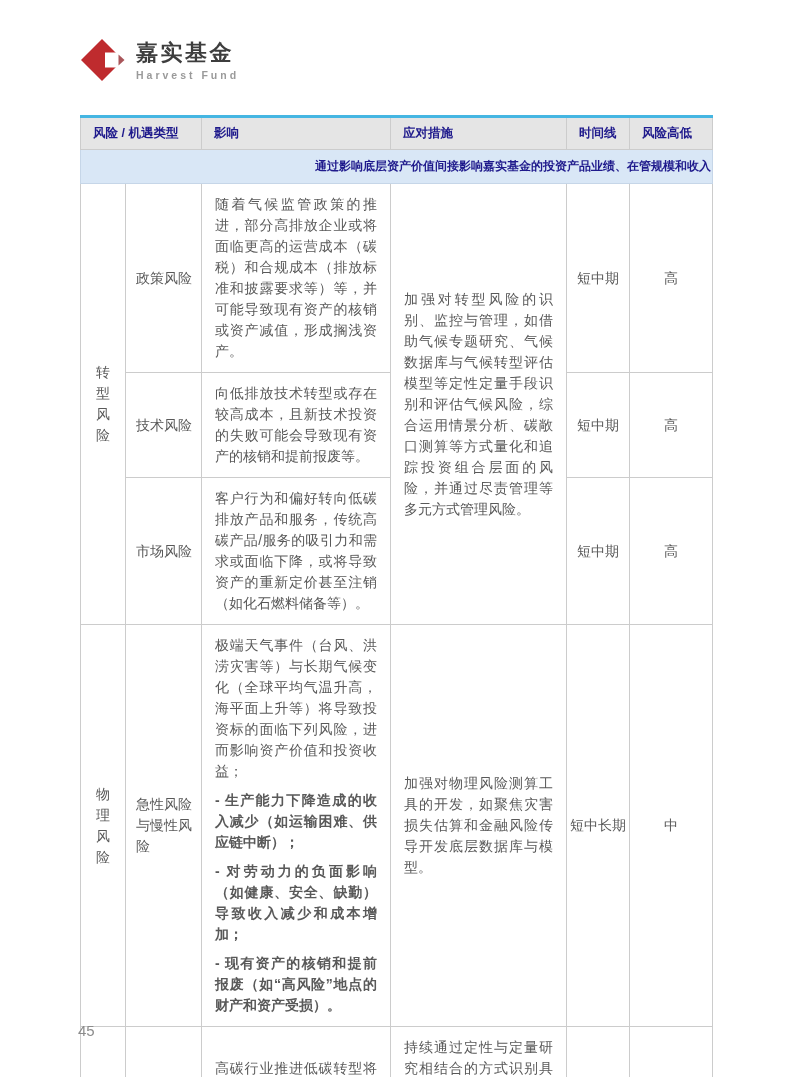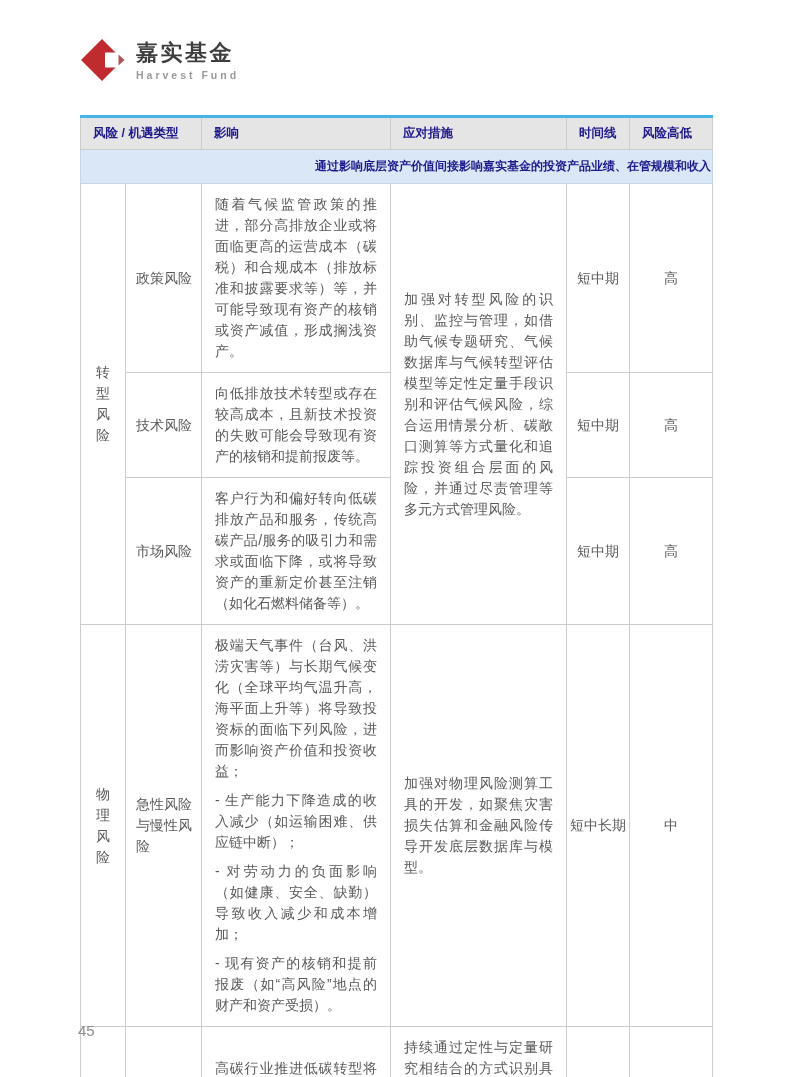--- a/index.html
+++ b/index.html
@@ -20,21 +20,21 @@
   th{border-top:none;background:#e5e5e5;color:#1f1a8c;font-size:12.5px;font-weight:bold;
     text-align:left;padding:0 0 0 12px;vertical-align:middle;}
   tr.banner-row td{background:#d9e7f6;color:#1f1a8c;font-size:12px;font-weight:bold;
     text-align:right;vertical-align:middle;border-color:#c6d6e8;}
   td{color:#595959;font-size:14px;line-height:21px;vertical-align:middle;}
   td.c-group{text-align:center;padding:6px 14px;}
   td.c-sub{text-align:left;padding:6px 6px 6px 10px;}
   td.c-impact,td.c-resp{text-align:justify;padding:10px 13px;}
   td.c-time,td.c-level{text-align:center;padding:4px 0;}
   tr.last td{border-bottom:1px solid #9e9e9e;}
-  .bullet{margin-top:8px;}
+  .bullet{margin-top:8px;font-weight:bold;}
 
   
   .pagenum{position:absolute;left:78px;top:1022px;font-size:15px;color:#8c8c8c;}
 </style>
 </head>
 <body>
 
 <div class="page">
 
   <div class="logo">

